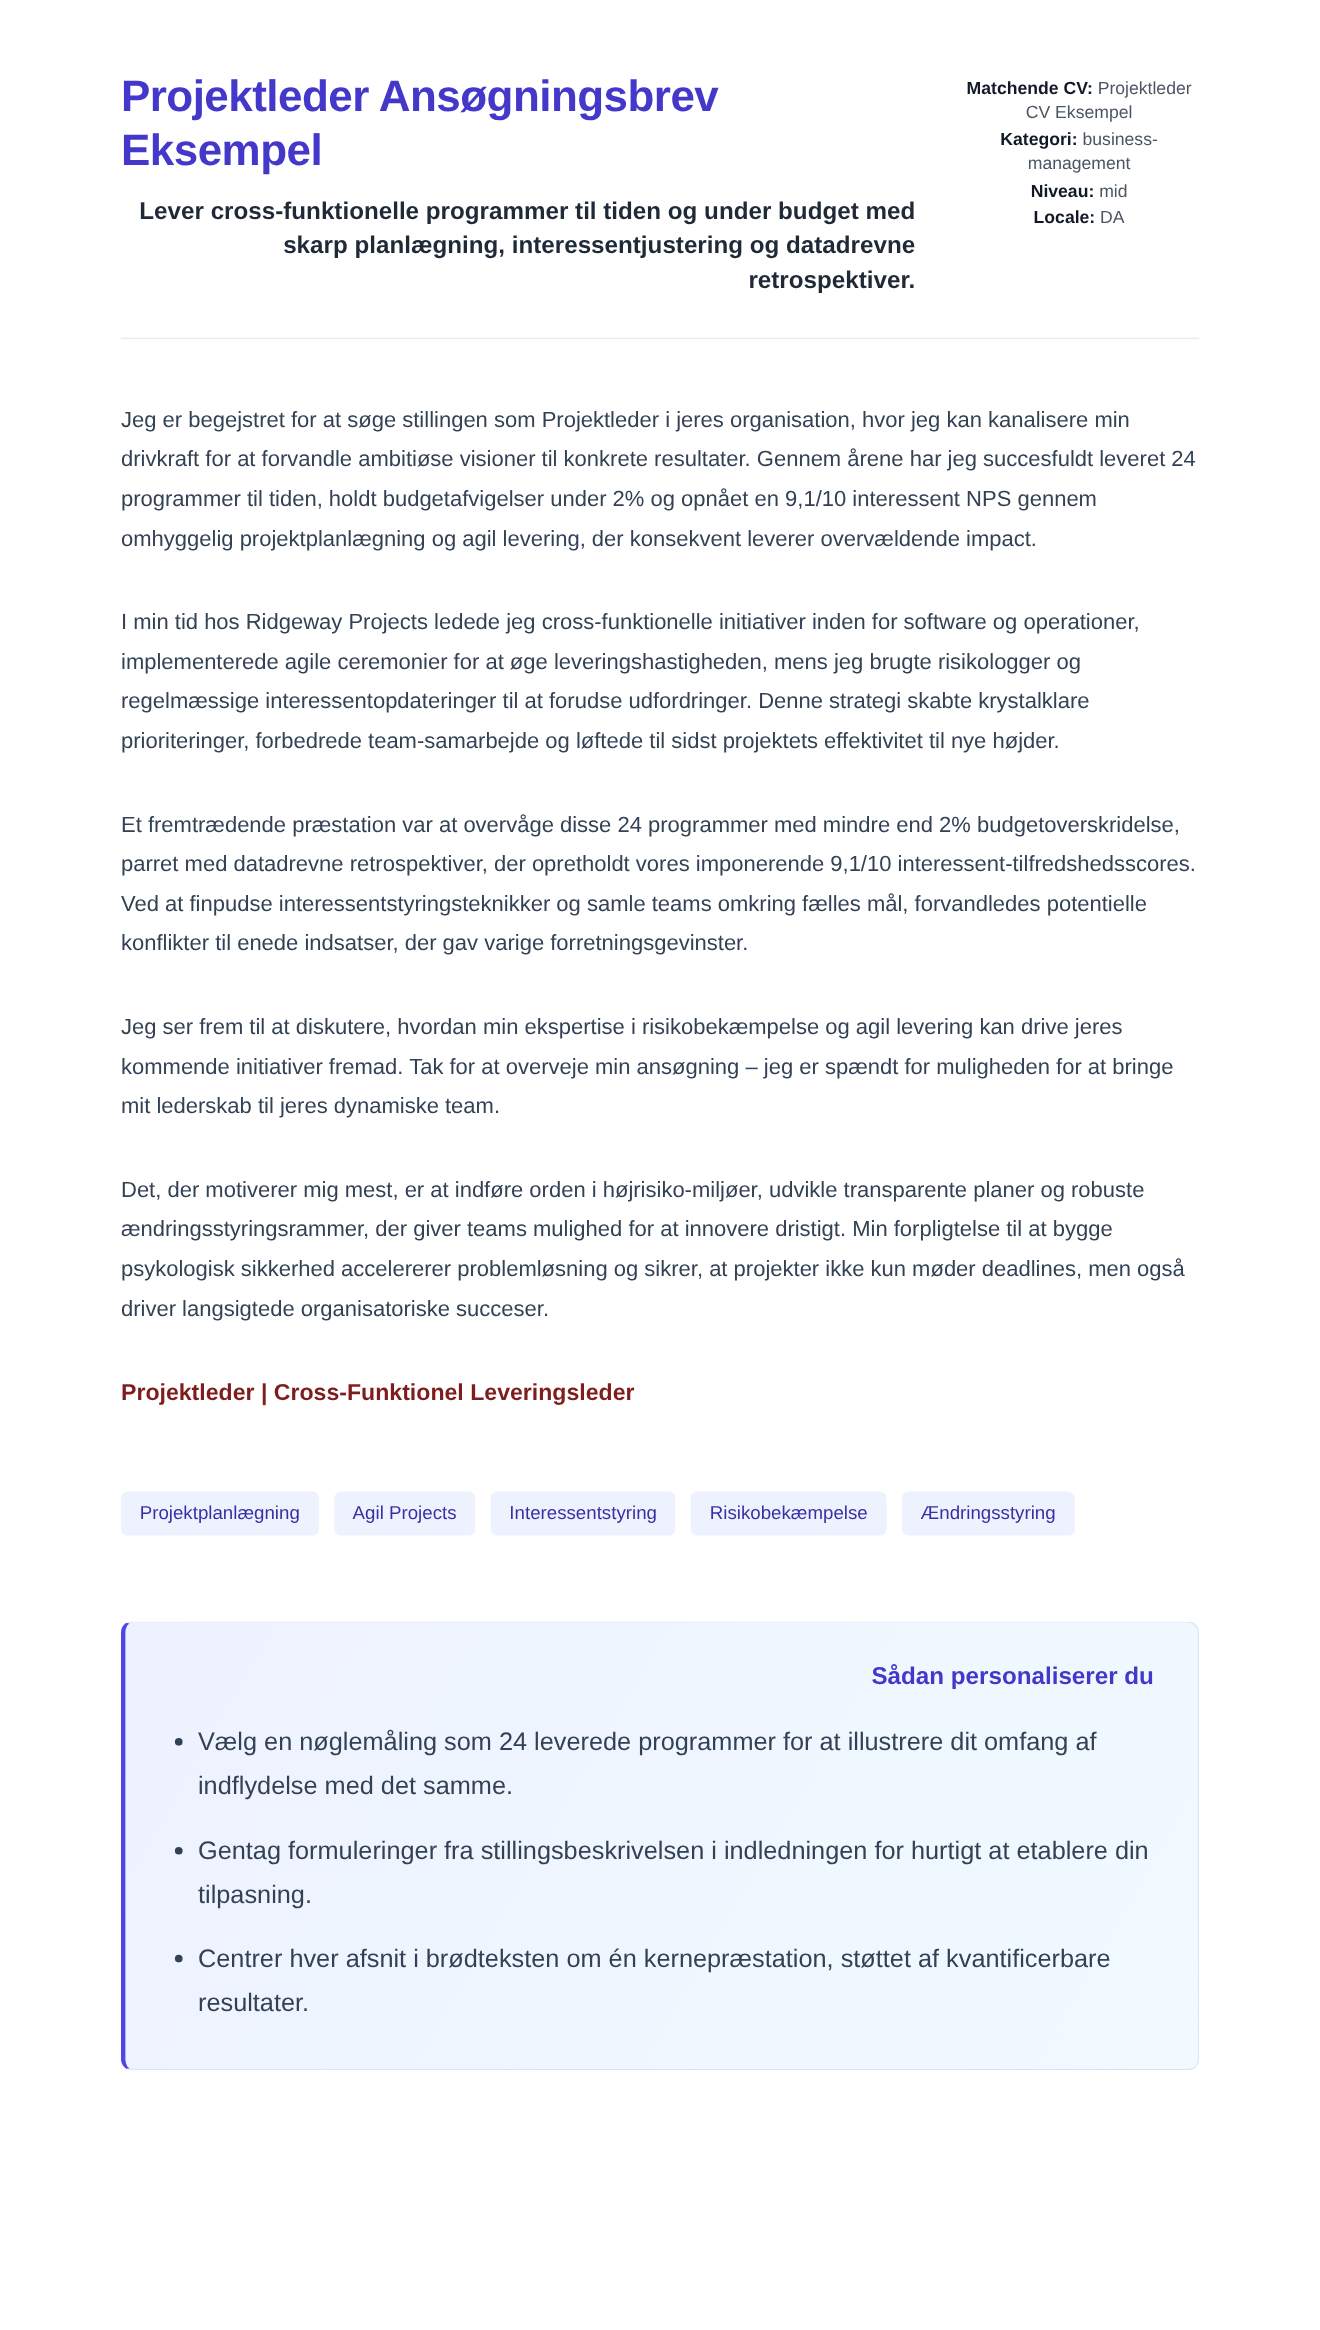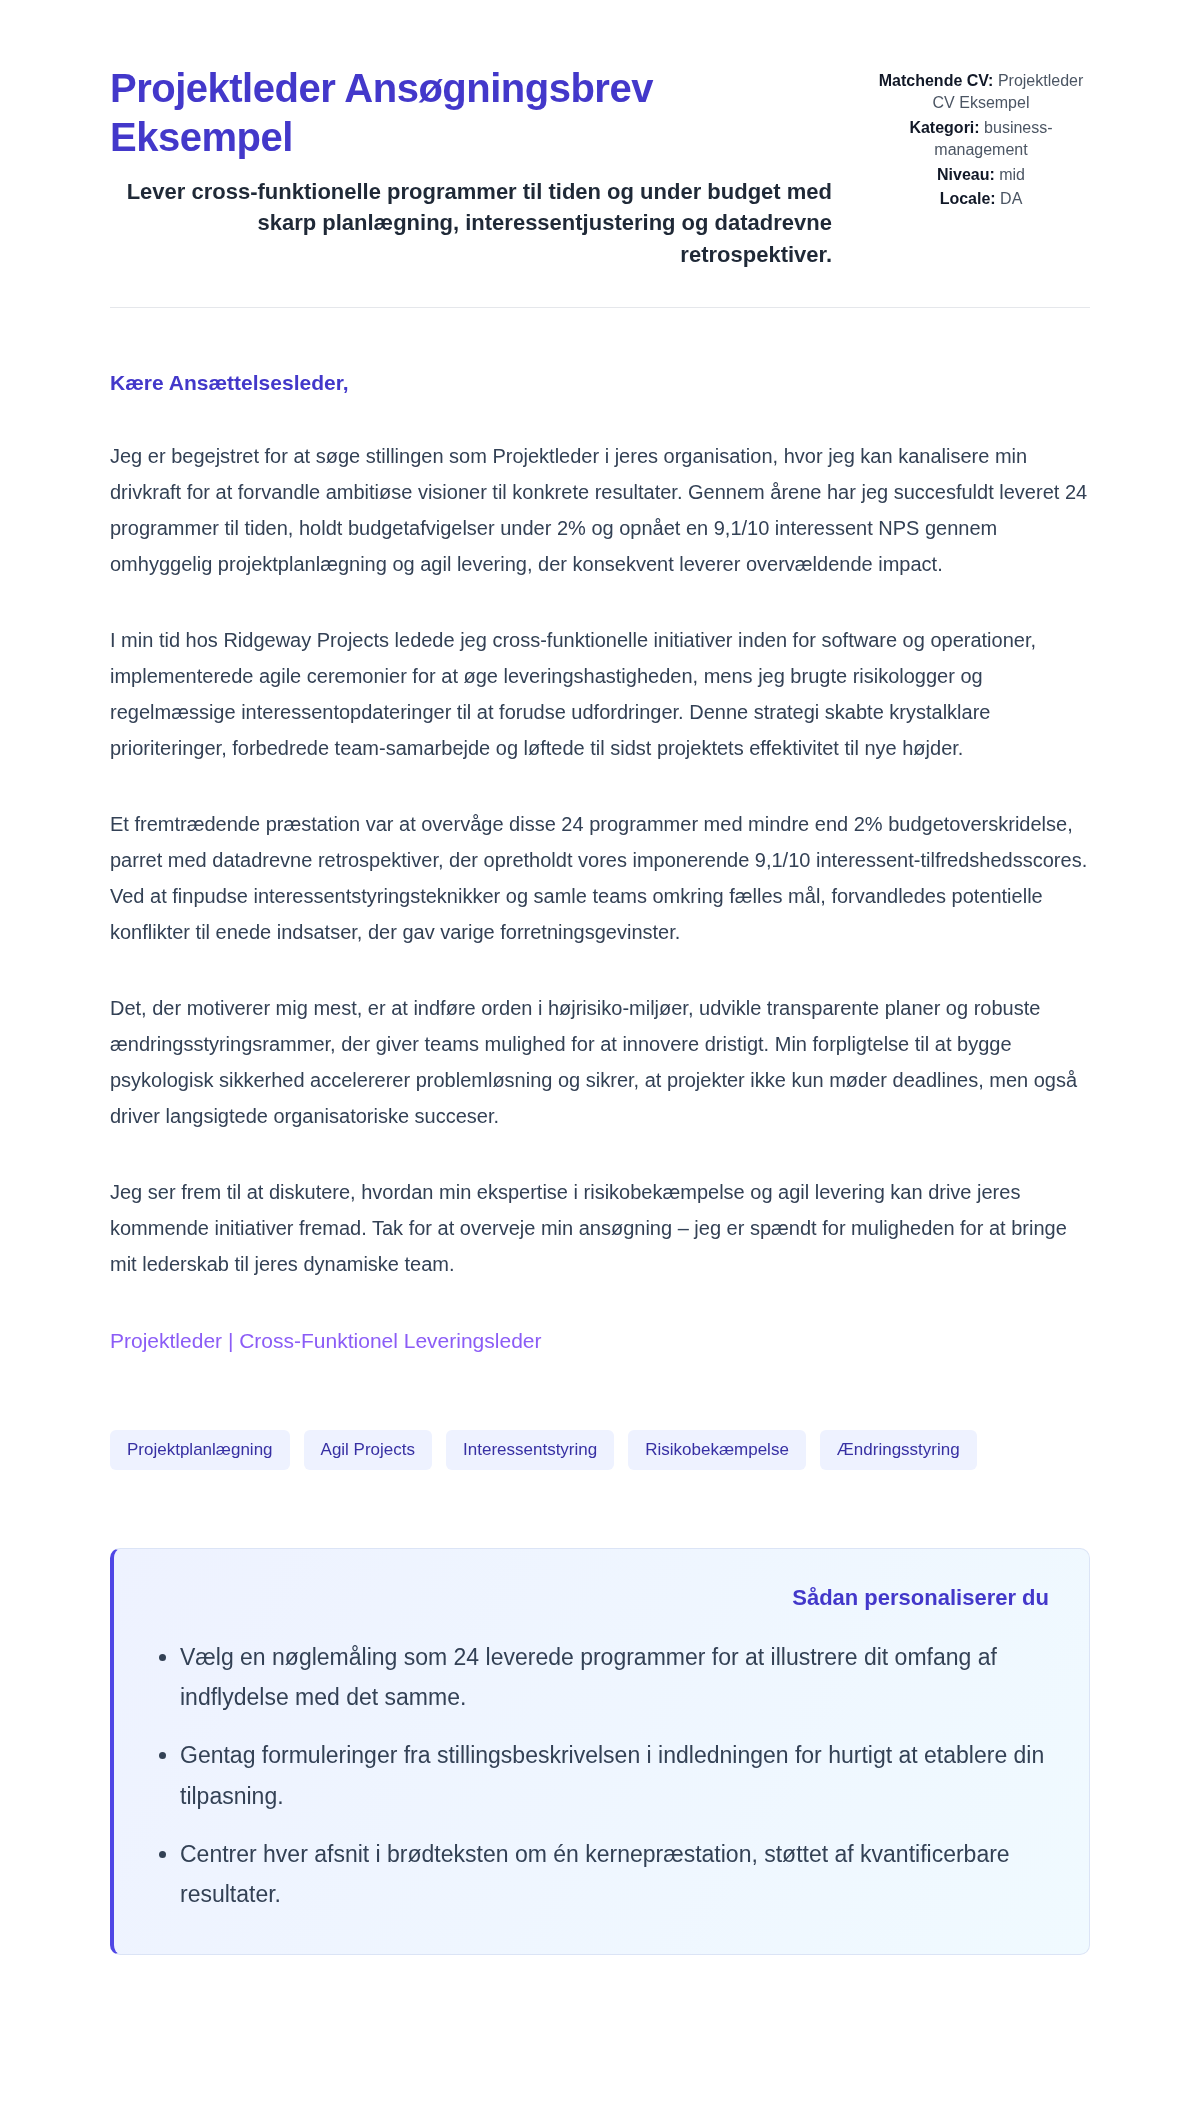--- a/index.html
+++ b/index.html
@@ -35,21 +35,21 @@
   .meta-row { margin-bottom: 2px; color: #4b5563; }
   .meta-label { font-weight: 700; color: #111827; }
 
   .divider { border: none; border-top: 1px solid var(--divider, #e5e7eb); margin: 36px 0 0; }
 
   
   .letter { margin-top: 56px; font-size: 20px; line-height: 1.8; }
   .greeting { color: var(--accent, #4338ca); font-weight: 700; font-size: 21px; margin-bottom: 36px; }
   .para { margin-bottom: 40px; }
   .sig-name { margin-top: 64px; font-weight: 700; color: #111827; font-size: 20px; }
-  .sig-role { margin-top: 16px; color: #8b5cf6; font-size: 21px; }
+  .sig-role { margin-top: 16px; color: #7f1d1d; font-size: 21px; font-weight: bold; }
 
   
   .tags { margin-top: 70px; display: flex; flex-wrap: wrap; gap: 14px; }
   .tag {
     background: var(--tag-bg, #eef2ff);
     color: var(--tag-text, #3730a3);
     font-size: 17px;
     padding: 10px 17px;
     border-radius: 6px;
     white-space: nowrap;
@@ -95,26 +95,25 @@
       <div class="meta-row">
         <span class="meta-label">Locale:</span>
         <span class="meta-value">DA</span>
       </div>
     </aside>
   </header>
 
   <hr class="divider">
 
   <main class="letter">
-    <p class="greeting">Kære Ansættelsesleder,</p>
     <p class="para">Jeg er begejstret for at søge stillingen som Projektleder i jeres organisation, hvor jeg kan kanalisere min drivkraft for at forvandle ambitiøse visioner til konkrete resultater. Gennem årene har jeg succesfuldt leveret 24 programmer til tiden, holdt budgetafvigelser under 2% og opnået en 9,1/10 interessent NPS gennem omhyggelig projektplanlægning og agil levering, der konsekvent leverer overvældende impact.</p>
     <p class="para">I min tid hos Ridgeway Projects ledede jeg cross-funktionelle initiativer inden for software og operationer, implementerede agile ceremonier for at øge leveringshastigheden, mens jeg brugte risikologger og regelmæssige interessentopdateringer til at forudse udfordringer. Denne strategi skabte krystalklare prioriteringer, forbedrede team-samarbejde og løftede til sidst projektets effektivitet til nye højder.</p>
     <p class="para">Et fremtrædende præstation var at overvåge disse 24 programmer med mindre end 2% budgetoverskridelse, parret med datadrevne retrospektiver, der opretholdt vores imponerende 9,1/10 interessent-tilfredshedsscores. Ved at finpudse interessentstyringsteknikker og samle teams omkring fælles mål, forvandledes potentielle konflikter til enede indsatser, der gav varige forretningsgevinster.</p>
+    <p class="para">Jeg ser frem til at diskutere, hvordan min ekspertise i risikobekæmpelse og agil levering kan drive jeres kommende initiativer fremad. Tak for at overveje min ansøgning – jeg er spændt for muligheden for at bringe mit lederskab til jeres dynamiske team.</p>
     <p class="para">Det, der motiverer mig mest, er at indføre orden i højrisiko-miljøer, udvikle transparente planer og robuste ændringsstyringsrammer, der giver teams mulighed for at innovere dristigt. Min forpligtelse til at bygge psykologisk sikkerhed accelererer problemløsning og sikrer, at projekter ikke kun møder deadlines, men også driver langsigtede organisatoriske succeser.</p>
-    <p class="para">Jeg ser frem til at diskutere, hvordan min ekspertise i risikobekæmpelse og agil levering kan drive jeres kommende initiativer fremad. Tak for at overveje min ansøgning – jeg er spændt for muligheden for at bringe mit lederskab til jeres dynamiske team.</p>
     <p class="sig-role">Projektleder | Cross-Funktionel Leveringsleder</p>
   </main>
 
   <div class="tags">
     <span class="tag">Projektplanlægning</span>
     <span class="tag">Agil Projects</span>
     <span class="tag">Interessentstyring</span>
     <span class="tag">Risikobekæmpelse</span>
     <span class="tag">Ændringsstyring</span>
   </div>

